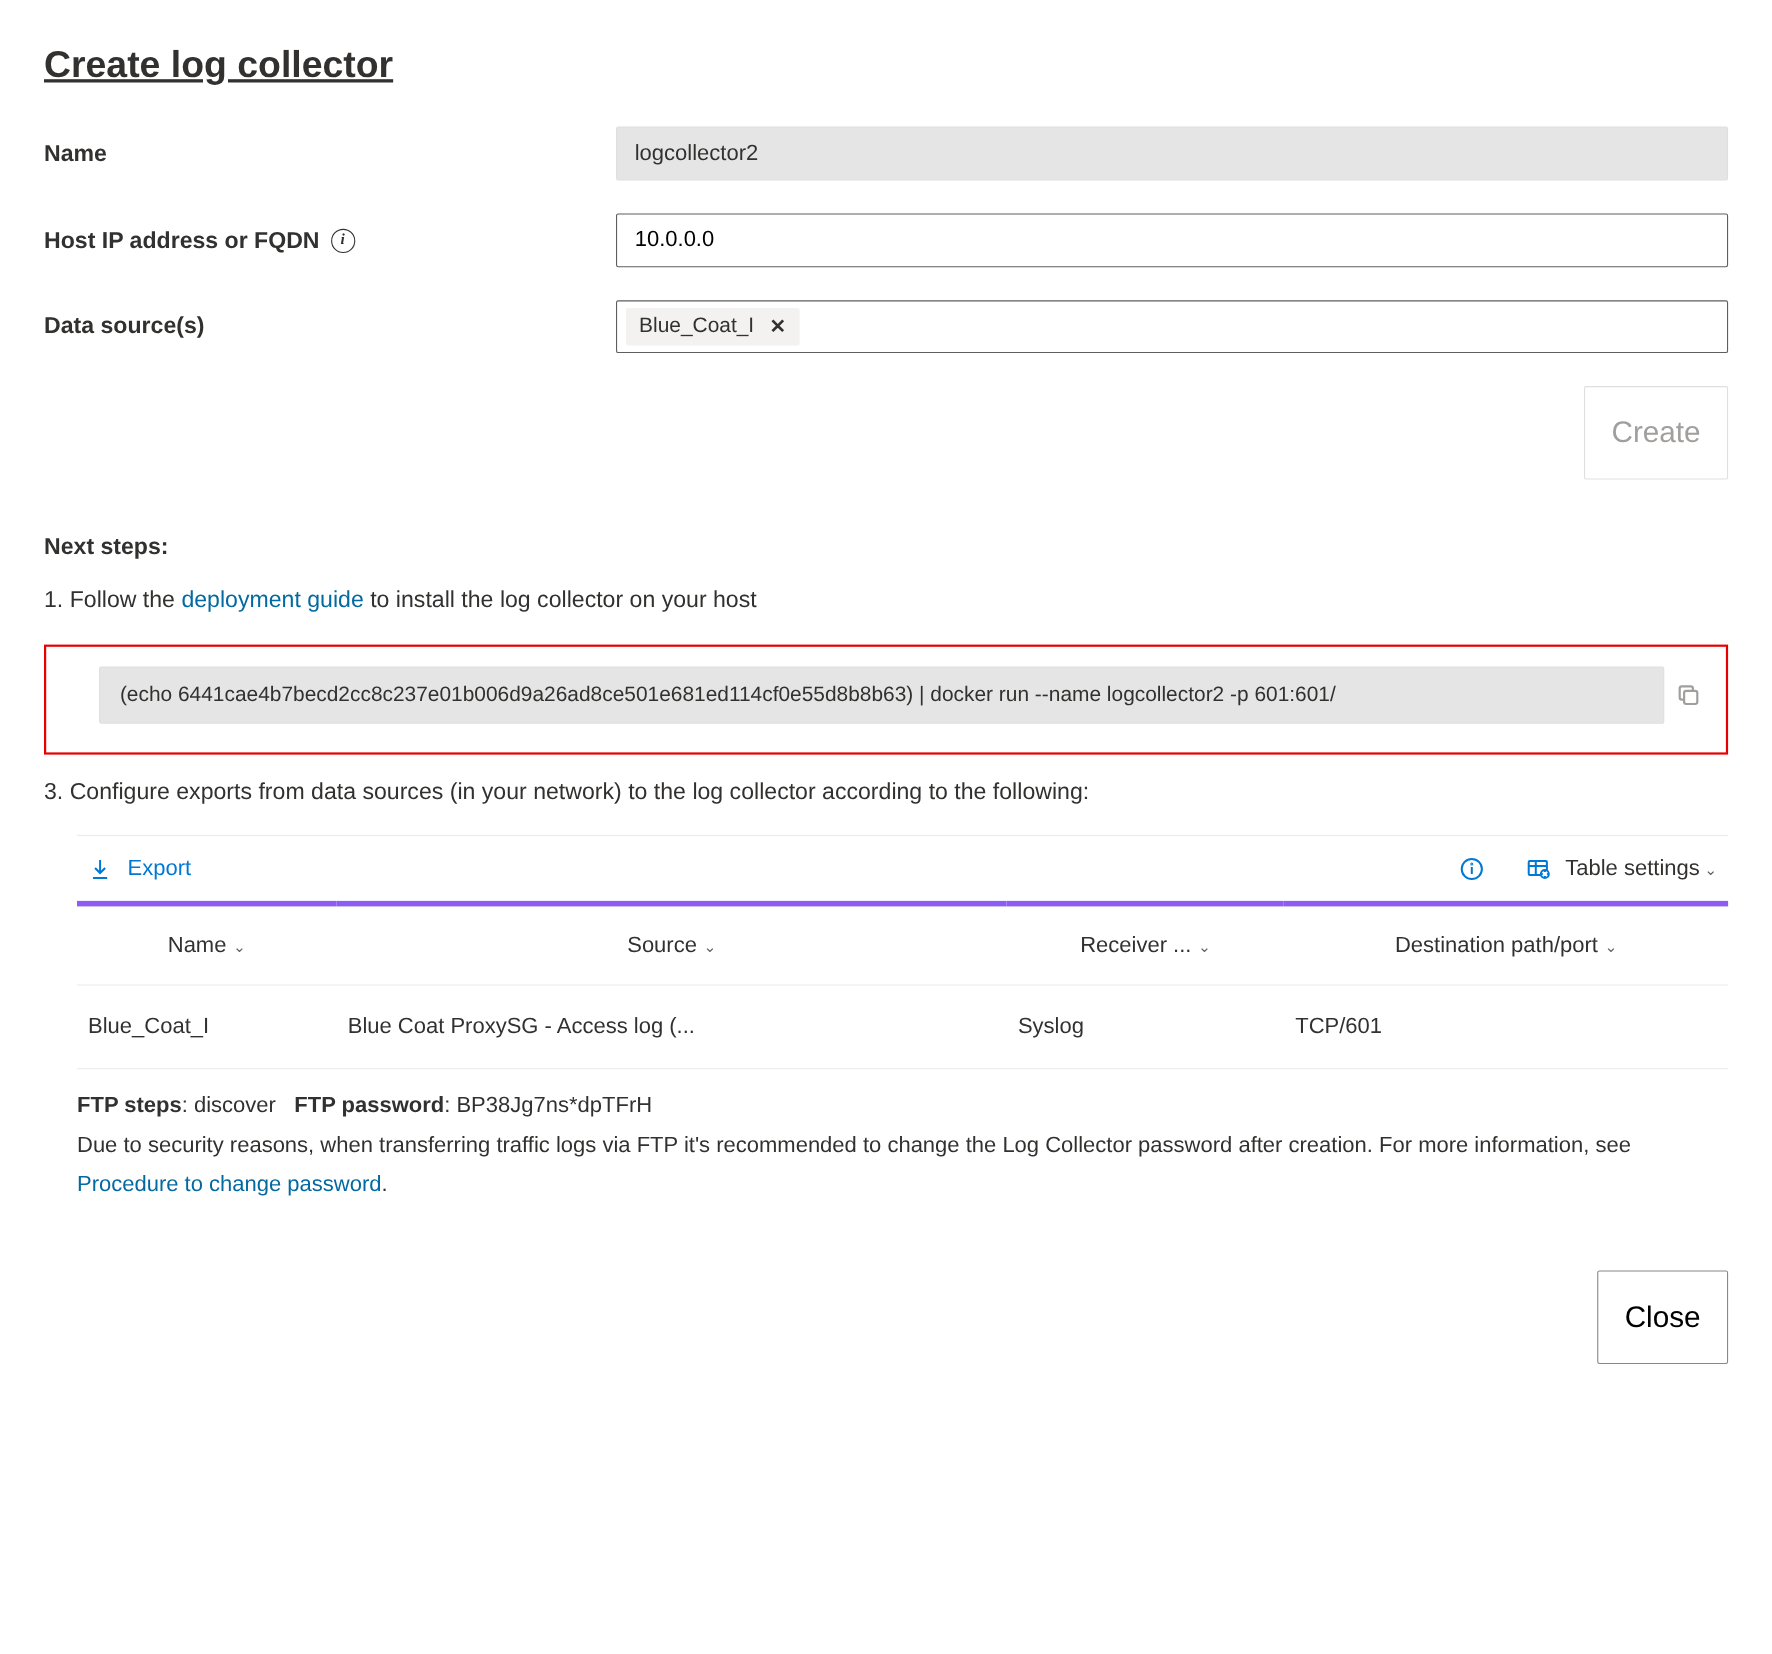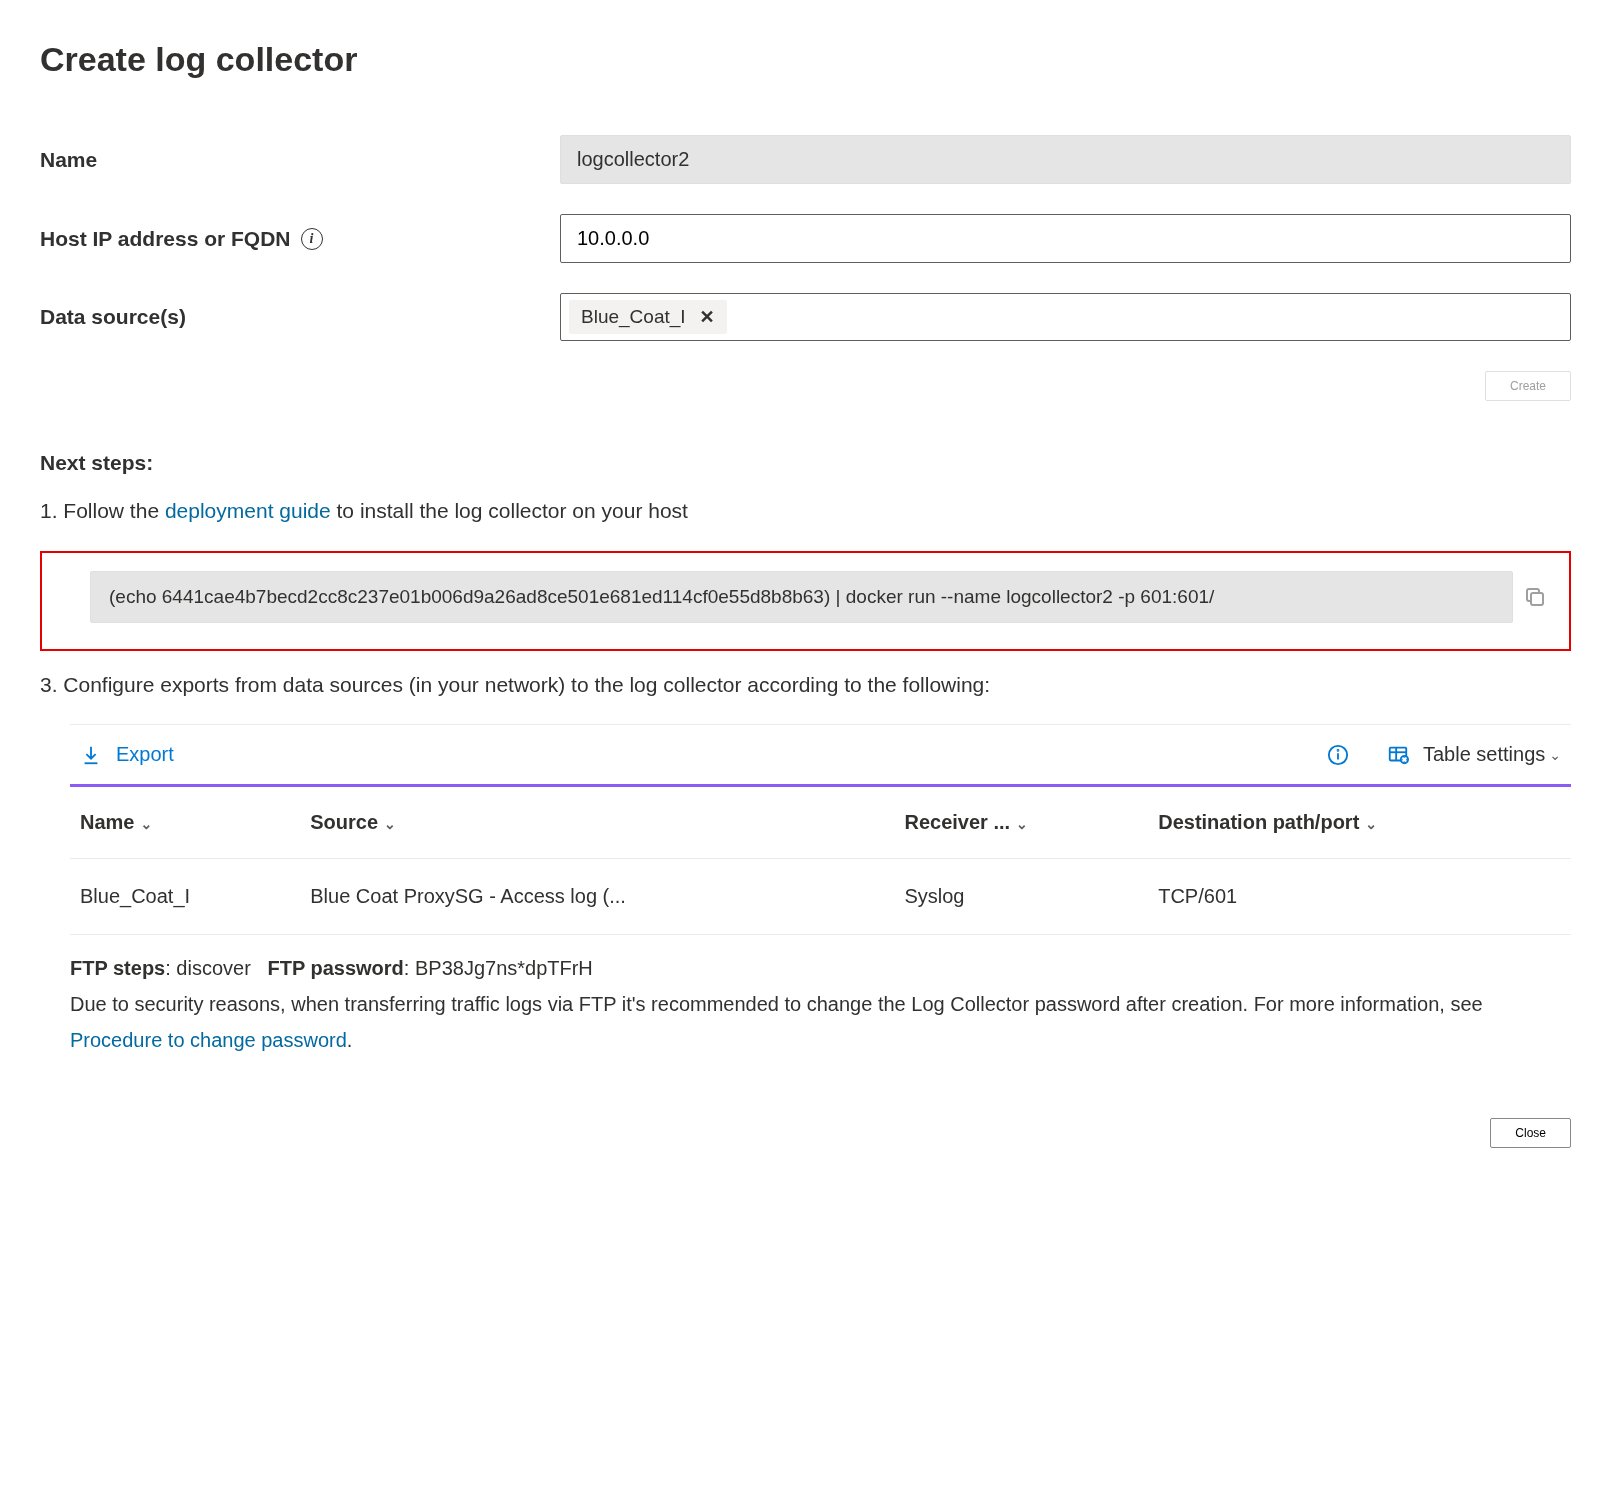--- a/index.html
+++ b/index.html
@@ -8,21 +8,22 @@
     padding: 40px;
     font-family: "Segoe UI", -apple-system, BlinkMacSystemFont, sans-serif;
     font-size: 20px;
     color: #323130;
     background: #fff;
     max-width: 1611px;
   }
   h1 {
     font-size: 34px;
     font-weight: 700;
-    margin: 0 0 56px 0;
+    margin: 0 0 36px 0;
+    text-decoration: underline;
   }
   .form-row {
     display: flex;
     align-items: center;
     margin-bottom: 30px;
   }
   .form-label {
     flex: 0 0 520px;
     font-weight: 700;
     font-size: 21px;
@@ -85,22 +86,22 @@
     font-weight: 600;
   }
   .btn-row-right {
     display: flex;
     justify-content: flex-end;
     margin: 16px 0 50px 0;
   }
   .btn {
     border: 1px solid #8a8886;
     background: #fff;
-    padding: 7px 24px;
-    font-size: 12px;
+    padding: 26px 24px;
+    font-size: 27px;
     font-family: inherit;
     cursor: pointer;
     border-radius: 2px;
   }
   .btn-disabled {
     color: #a19f9d;
     border-color: #e1dfdd;
     cursor: default;
   }
   .section-label {
@@ -164,25 +165,25 @@
     color: #0078d4;
     font-size: 20px;
   }
   .toolbar-right .settings-toggle { color: #323130; display:flex; align-items:center; }
   .toolbar svg { width: 22px; height: 22px; }
   .tbl {
     width: 100%;
     border-collapse: collapse;
   }
   .tbl th {
-    text-align: left;
-    font-weight: 700;
+    text-align: center;
+    font-weight: 400;
     font-size: 20px;
     padding: 24px 10px;
-    border-top: 3px solid #8b5cf6;
+    border-top: 5px solid #8b5cf6;
     border-bottom: 1px solid #edebe9;
   }
   .tbl th .sort { margin-left:6px; font-size:14px; color:#605e5c;}
   .tbl td {
     padding: 26px 10px;
     font-size: 20px;
     border-bottom: 1px solid #edebe9;
   }
   .ftp-line {
     margin: 22px 0 6px 30px;

